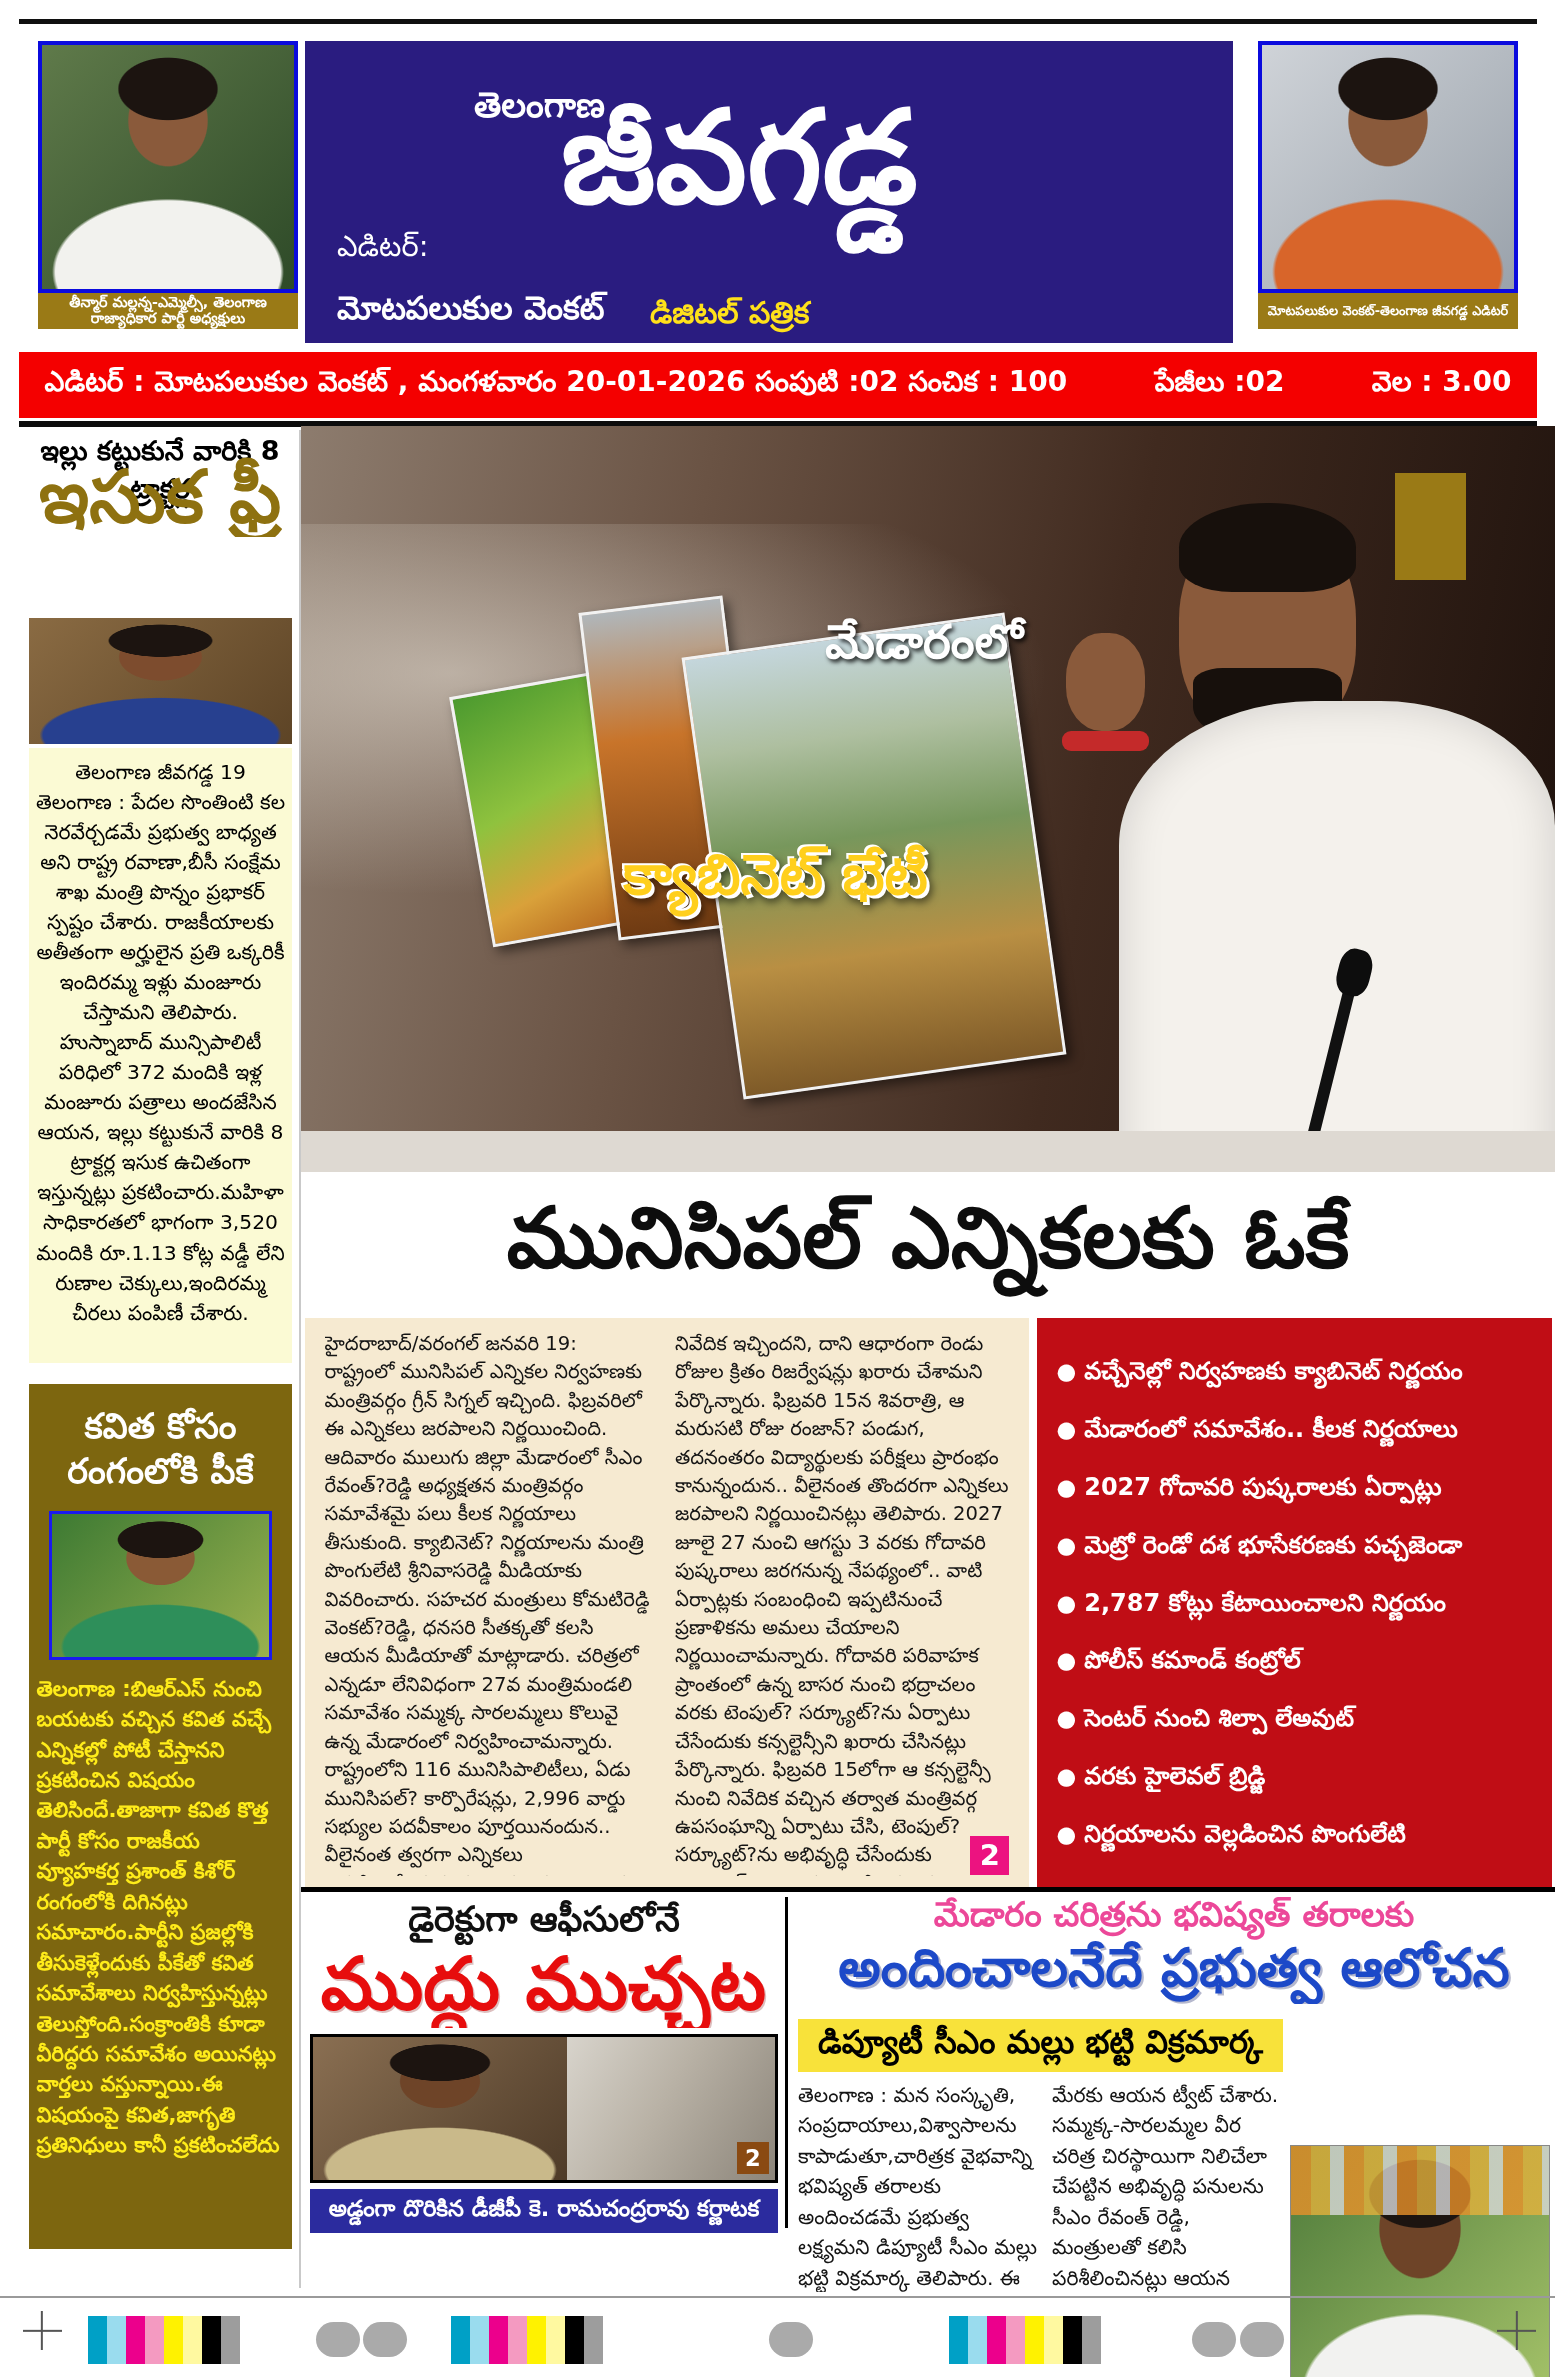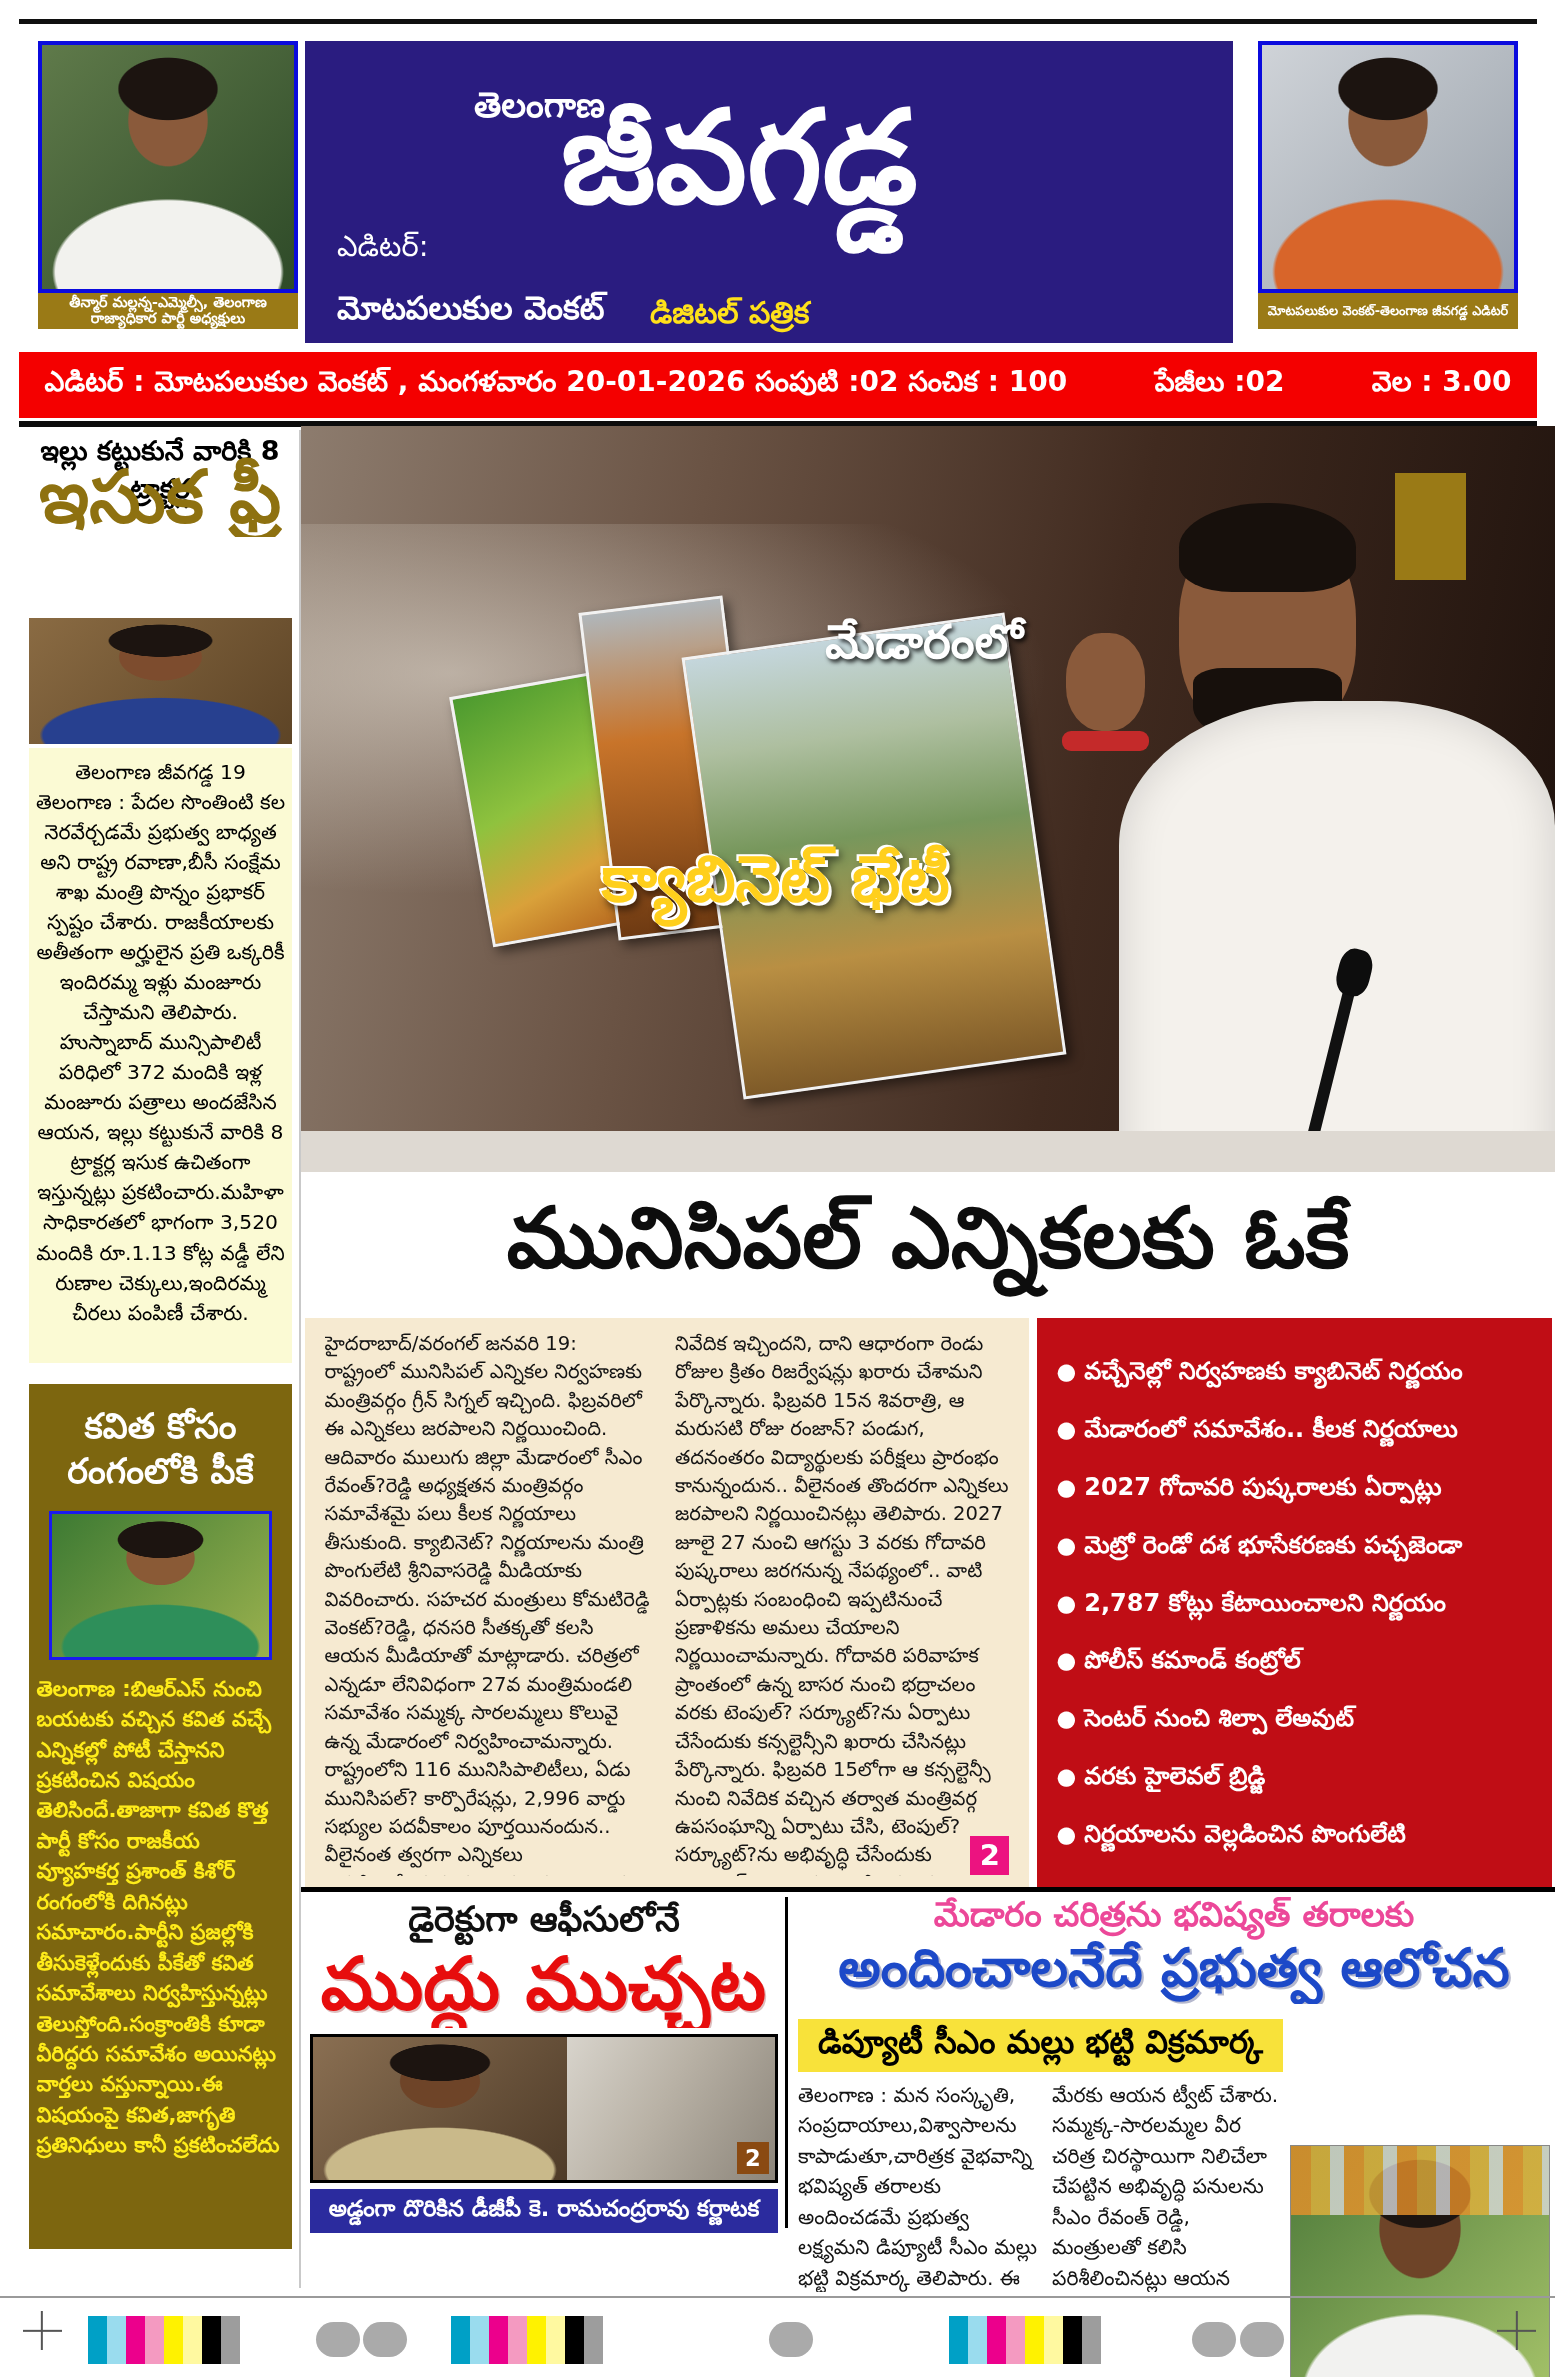--- a/index.html
+++ b/index.html
@@ -64,21 +64,21 @@
     background:linear-gradient(100deg,#8d7c6e 0%,#6a5344 30%,#402a1f 62%,#1d110c 100%);}
   .hero::before{content:"";position:absolute;left:0;top:98px;width:60%;height:50%;
     background:radial-gradient(ellipse at 20% 40%, rgba(240,235,225,.55), transparent 70%);}
   .hero-headline{position:absolute;left:0;top:19.6px;width:1144px;text-align:center;
     font-size:87px;font-weight:bold;color:#d5131a;line-height:1.15;
     text-shadow:3px 3px 0 #fff,-3px -3px 0 #fff,3px -3px 0 #fff,-3px 3px 0 #fff,6px 7.5px 10.5px rgba(0,0,0,.55);}
   .hero-goldrect{position:absolute;right:89px;top:47px;width:71px;height:107px;background:#9a7a16;}
   .hero-subhead{position:absolute;left:45px;top:188px;width:677px;text-align:right;
     font-size:47px;font-weight:bold;color:#ffffff;text-shadow:2.3px 3px 4.5px rgba(0,0,0,.8);}
   .hero-banner{position:absolute;left:68px;top:418px;width:813px;text-align:center;
-    font-size:64px;font-weight:bold;color:#ffcf1c;line-height:1.1;
+    font-size:56px;font-weight:bold;color:#ffcf1c;line-height:1.1;
     text-shadow:3px 3px 0 #fff,-2.3px -2.3px 0 #fff,4.5px 6px 9px rgba(0,0,0,.7);}
   .collage{position:absolute;border:3.8px solid #f2f2f2;box-shadow:4.5px 6px 12px rgba(0,0,0,.5);}
   .collage-1{left:169px;top:256px;width:147px;height:248px;transform:rotate(-10deg);
     background:linear-gradient(160deg,#4c9a2f 0%,#8fc23e 45%,#d9a13a 75%,#b4651d 100%);}
   .collage-2{left:297px;top:177px;width:139px;height:324px;transform:rotate(-7deg);
     background:linear-gradient(180deg,#b0b6ba 0%,#c8742a 40%,#6e3a12 100%);}
   .collage-3{left:410px;top:207px;width:320px;height:440px;transform:rotate(-8deg);
     background:linear-gradient(180deg,#c4d6dc 0%,#aebfa0 22%,#77975c 45%,#b98f43 72%,#7e5a28 100%);}
   .cm{position:absolute;right:0;top:83px;width:466px;height:664px;}
   .cm-head{position:absolute;right:199px;top:7.5px;width:177px;height:222px;background:#8a5a3b;

